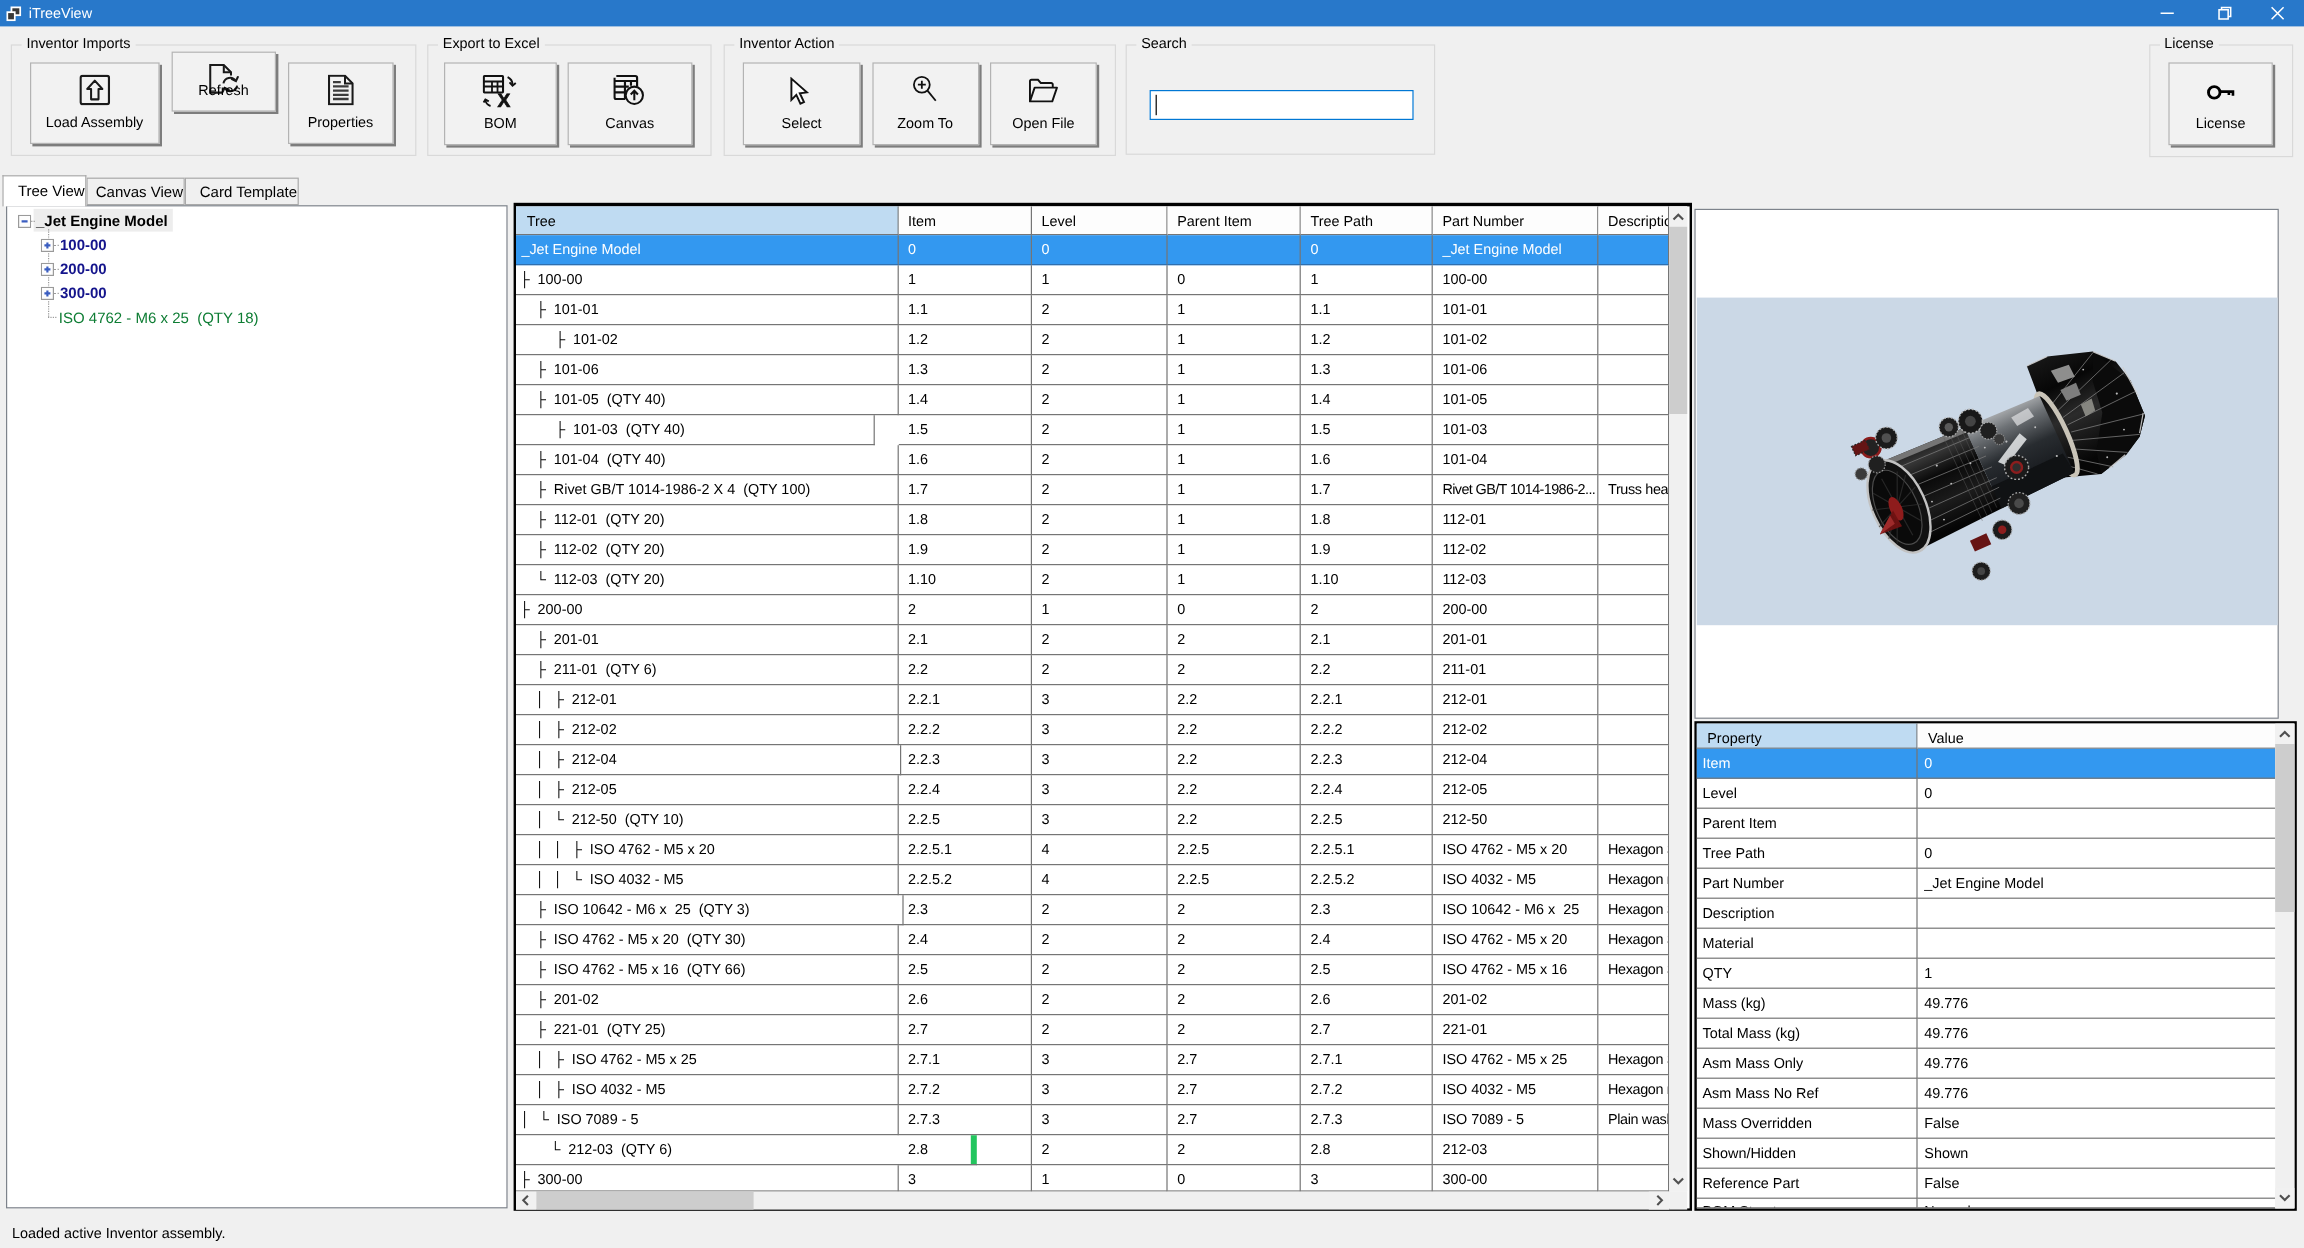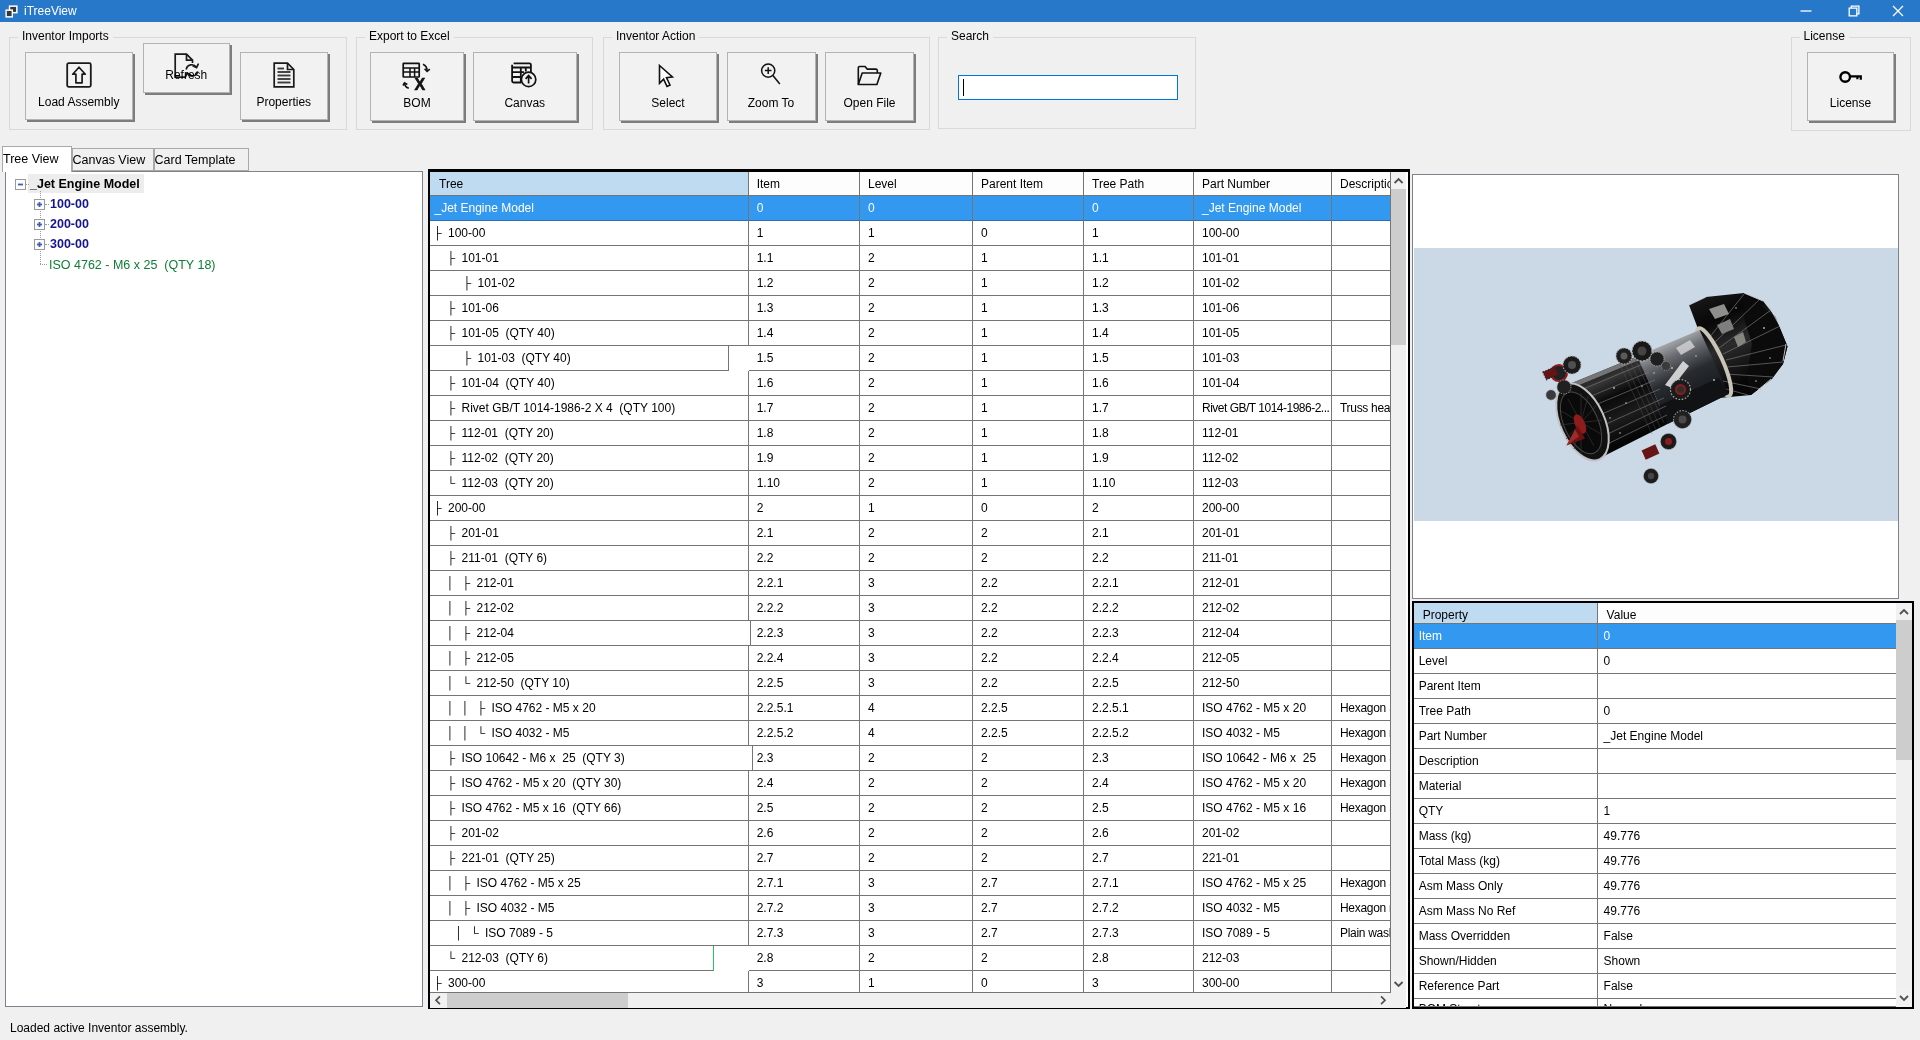--- a/index.html
+++ b/index.html
@@ -4,21 +4,21 @@
 * { margin:0; padding:0; box-sizing:border-box; }
 html,body { width:1920px; height:1040px; overflow:hidden; background:#f0f0f0;
   font-family:"Liberation Sans",sans-serif; font-size:12px; color:#000; }
 .grp { position:absolute; border:1px solid #d9d9d9; }
 .grplbl { position:absolute; background:#f0f0f0; padding:0 4px; font-size:12px; line-height:17px; }
 .rbtn { position:absolute; background:#f2f2f2; border:1px solid #b3b3b3;
    box-shadow:2px 2px 0 #7d7d7d; }
 .rico { position:absolute; left:0; width:100%; text-align:center; }
 .rico svg { display:inline-block; }
 .rlbl { position:absolute; bottom:10px; width:100%; text-align:center; font-size:12px; }
-.tab { position:absolute; border:1px solid #a9a9a9; font-size:12.5px; text-align:left; }
+.tab { position:absolute; border:1px solid #a9a9a9; font-size:12.5px; text-align:right; }
 .mcell { position:absolute; font-size:12px; line-height:25px; white-space:nowrap; overflow:hidden; }
 .tg { display:inline-block; width:15px; }
 .tlbl { position:absolute; font-size:12.5px; line-height:18px; white-space:nowrap; }
 </style></head>
 <body>
 <div style="position:absolute;left:0;top:0;width:1920px;height:22px;background:#2878ca">
 <div style="position:absolute;left:5px;top:5px"><svg width="13" height="13" viewBox="0 0 13 13">
 <rect x="3.8" y="0.4" width="8.8" height="8" fill="#ffffff"></rect>
 <rect x="5.3" y="1.9" width="5.8" height="5" fill="#383838"></rect>
 <rect x="0.4" y="4.4" width="7.6" height="8.2" fill="#ffffff"></rect>
@@ -372,28 +372,28 @@
 <div class="mcell" style="left:1084px;top:871px;width:110px;height:25px;color:#000;border-right:1px solid #757575;border-bottom:1px solid #757575;padding-left:8px;background:transparent">2.7.1</div>
 <div class="mcell" style="left:1194px;top:871px;width:138px;height:25px;color:#000;border-right:1px solid #757575;border-bottom:1px solid #757575;padding-left:8px;background:transparent">ISO 4762 - M5 x 25</div>
 <div class="mcell" style="left:1332px;top:871px;width:59px;height:25px;color:#000;border-right:1px solid #757575;border-bottom:1px solid #757575;padding-left:8px;background:transparent"><span style="letter-spacing:-0.3px">Hexagon S</span></div>
 <div class="mcell" style="left:430px;top:896px;width:318.70000000000005px;height:25px;color:#000;border-right:1px solid #757575;border-bottom:1px solid #757575;padding-left:0;background:transparent"><span style="padding-left:16.5px"><span class="tg">│</span><span class="tg">├</span>ISO 4032 - M5</span></div>
 <div class="mcell" style="left:748.7px;top:896px;width:111.29999999999995px;height:25px;color:#000;border-right:1px solid #757575;border-bottom:1px solid #757575;padding-left:8px;background:transparent">2.7.2</div>
 <div class="mcell" style="left:860px;top:896px;width:113px;height:25px;color:#000;border-right:1px solid #757575;border-bottom:1px solid #757575;padding-left:8px;background:transparent">3</div>
 <div class="mcell" style="left:973px;top:896px;width:111px;height:25px;color:#000;border-right:1px solid #757575;border-bottom:1px solid #757575;padding-left:8px;background:transparent">2.7</div>
 <div class="mcell" style="left:1084px;top:896px;width:110px;height:25px;color:#000;border-right:1px solid #757575;border-bottom:1px solid #757575;padding-left:8px;background:transparent">2.7.2</div>
 <div class="mcell" style="left:1194px;top:896px;width:138px;height:25px;color:#000;border-right:1px solid #757575;border-bottom:1px solid #757575;padding-left:8px;background:transparent">ISO 4032 - M5</div>
 <div class="mcell" style="left:1332px;top:896px;width:59px;height:25px;color:#000;border-right:1px solid #757575;border-bottom:1px solid #757575;padding-left:8px;background:transparent"><span style="letter-spacing:-0.3px">Hexagon n</span></div>
-<div class="mcell" style="left:430px;top:921px;width:318.70000000000005px;height:25px;color:#000;border-right:1px solid #757575;border-bottom:1px solid #757575;padding-left:0;background:transparent"><span style="padding-left:25px"><span class="tg">│</span><span class="tg">└</span>ISO 7089 - 5</span></div>
+<div class="mcell" style="left:430px;top:921px;width:318.70000000000005px;height:25px;color:#000;border-right:1px solid #757575;border-bottom:1px solid #757575;padding-left:0;background:transparent"><span style="padding-left:4px"><span class="tg">│</span><span class="tg">└</span>ISO 7089 - 5</span></div>
 <div class="mcell" style="left:748.7px;top:921px;width:111.29999999999995px;height:25px;color:#000;border-right:1px solid #757575;border-bottom:1px solid #757575;padding-left:8px;background:transparent">2.7.3</div>
 <div class="mcell" style="left:860px;top:921px;width:113px;height:25px;color:#000;border-right:1px solid #757575;border-bottom:1px solid #757575;padding-left:8px;background:transparent">3</div>
 <div class="mcell" style="left:973px;top:921px;width:111px;height:25px;color:#000;border-right:1px solid #757575;border-bottom:1px solid #757575;padding-left:8px;background:transparent">2.7</div>
 <div class="mcell" style="left:1084px;top:921px;width:110px;height:25px;color:#000;border-right:1px solid #757575;border-bottom:1px solid #757575;padding-left:8px;background:transparent">2.7.3</div>
 <div class="mcell" style="left:1194px;top:921px;width:138px;height:25px;color:#000;border-right:1px solid #757575;border-bottom:1px solid #757575;padding-left:8px;background:transparent">ISO 7089 - 5</div>
 <div class="mcell" style="left:1332px;top:921px;width:59px;height:25px;color:#000;border-right:1px solid #757575;border-bottom:1px solid #757575;padding-left:8px;background:transparent"><span style="letter-spacing:-0.3px">Plain wash</span></div>
-<div class="mcell" style="left:430px;top:946px;width:284px;height:25px;color:#000;border-right:1px solid #22c55e;border-bottom:1px solid #757575;padding-left:0;background:transparent"><span style="padding-left:16.5px"><span class="tg">└</span>212-03&nbsp;&nbsp;(QTY 6)</span></div>
+<div class="mcell" style="left:430px;top:946px;width:384px;height:25px;color:#000;border-right:5px solid #22c55e;border-bottom:1px solid #757575;padding-left:12px;background:transparent"><span style="padding-left:16.5px"><span class="tg">└</span>212-03&nbsp;&nbsp;(QTY 6)</span></div>
 <div class="mcell" style="left:748.7px;top:946px;width:111.29999999999995px;height:25px;color:#000;border-right:1px solid #757575;border-bottom:1px solid #757575;padding-left:8px;background:transparent">2.8</div>
 <div class="mcell" style="left:860px;top:946px;width:113px;height:25px;color:#000;border-right:1px solid #757575;border-bottom:1px solid #757575;padding-left:8px;background:transparent">2</div>
 <div class="mcell" style="left:973px;top:946px;width:111px;height:25px;color:#000;border-right:1px solid #757575;border-bottom:1px solid #757575;padding-left:8px;background:transparent">2</div>
 <div class="mcell" style="left:1084px;top:946px;width:110px;height:25px;color:#000;border-right:1px solid #757575;border-bottom:1px solid #757575;padding-left:8px;background:transparent">2.8</div>
 <div class="mcell" style="left:1194px;top:946px;width:138px;height:25px;color:#000;border-right:1px solid #757575;border-bottom:1px solid #757575;padding-left:8px;background:transparent">212-03</div>
 <div class="mcell" style="left:1332px;top:946px;width:59px;height:25px;color:#000;border-right:1px solid #757575;border-bottom:1px solid #757575;padding-left:8px;background:transparent"></div>
 <div class="mcell" style="left:430px;top:971px;width:318.70000000000005px;height:22px;color:#000;border-right:1px solid #757575;border-bottom:1px solid #757575;padding-left:0;overflow:hidden;background:transparent"><span style="padding-left:3px"><span class="tg">├</span>300-00</span></div>
 <div class="mcell" style="left:748.7px;top:971px;width:111.29999999999995px;height:22px;color:#000;border-right:1px solid #757575;border-bottom:1px solid #757575;padding-left:8px;overflow:hidden;background:transparent">3</div>
 <div class="mcell" style="left:860px;top:971px;width:113px;height:22px;color:#000;border-right:1px solid #757575;border-bottom:1px solid #757575;padding-left:8px;overflow:hidden;background:transparent">1</div>
 <div class="mcell" style="left:973px;top:971px;width:111px;height:22px;color:#000;border-right:1px solid #757575;border-bottom:1px solid #757575;padding-left:8px;overflow:hidden;background:transparent">0</div>

